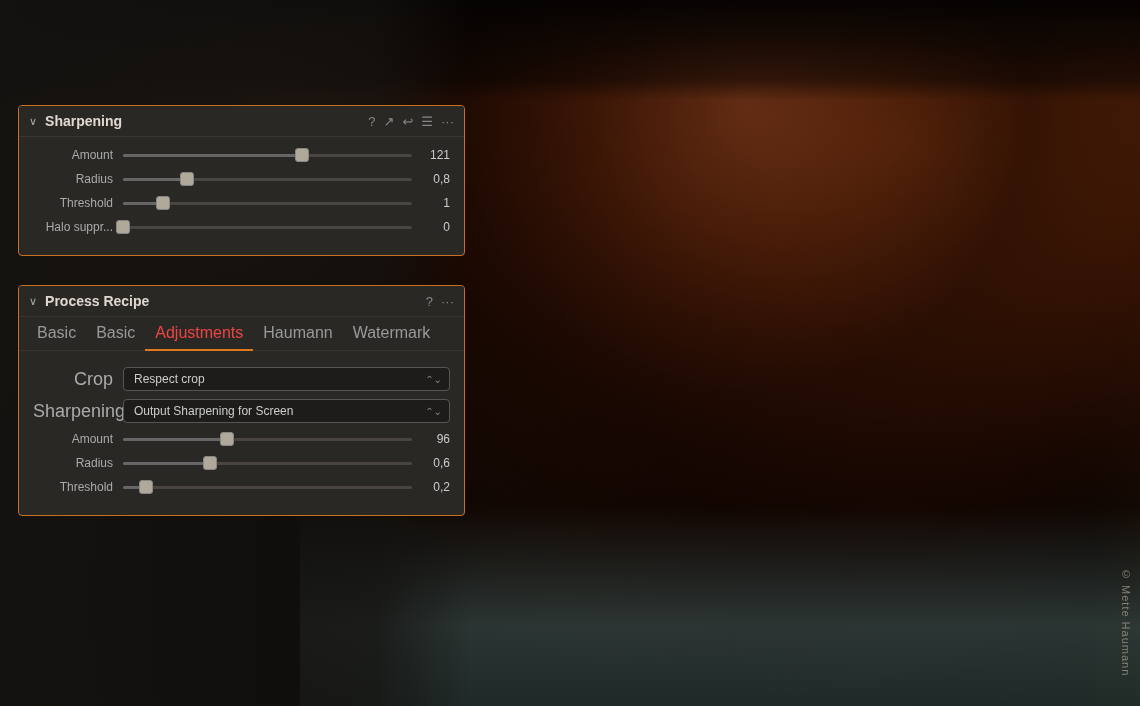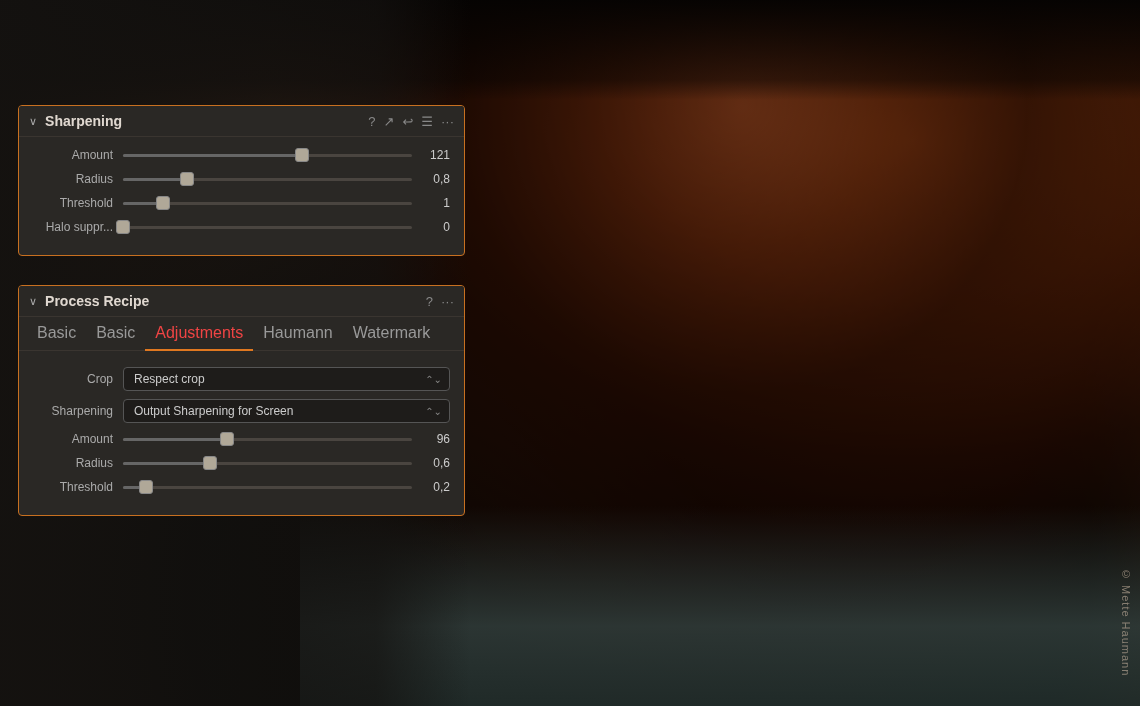--- a/index.html
+++ b/index.html
@@ -189,21 +189,21 @@
       display: flex;
       align-items: center;
       margin-bottom: 8px;
       margin-top: 6px;
     }
 
     .select-label {
       width: 90px;
       text-align: right;
       color: #aaa;
-      font-size: 12px;
+      font-size: 18px;
       padding-right: 10px;
       flex-shrink: 0;
     }
 
     .select-wrapper {
       flex: 1;
       position: relative;
     }
 
     .select-wrapper select {

